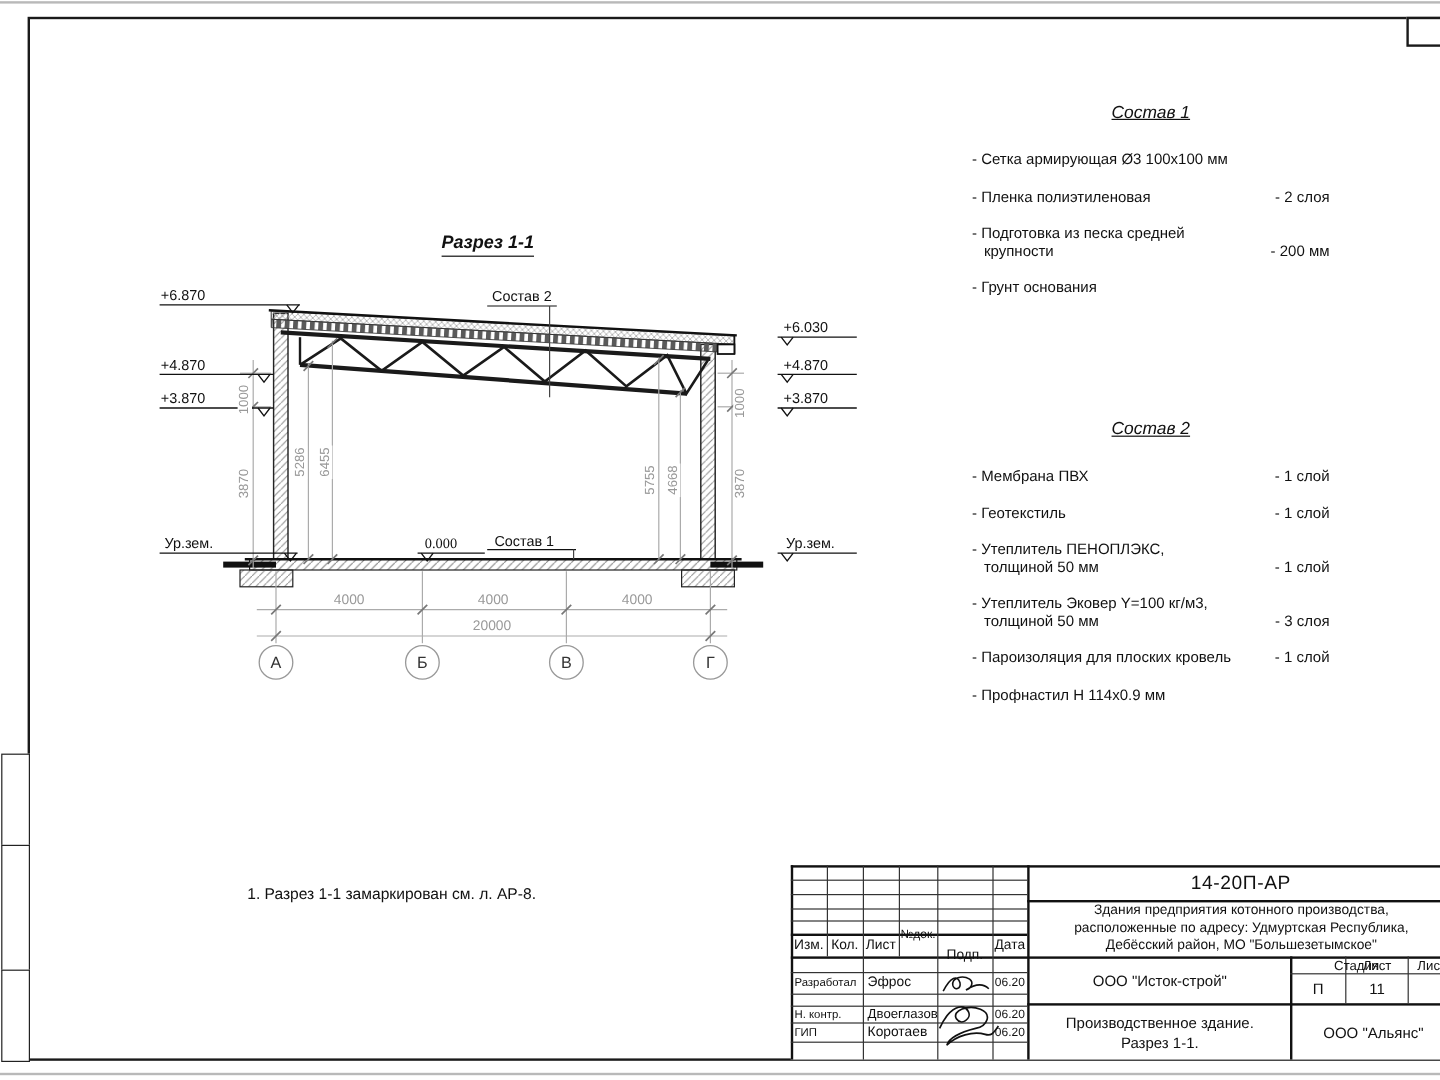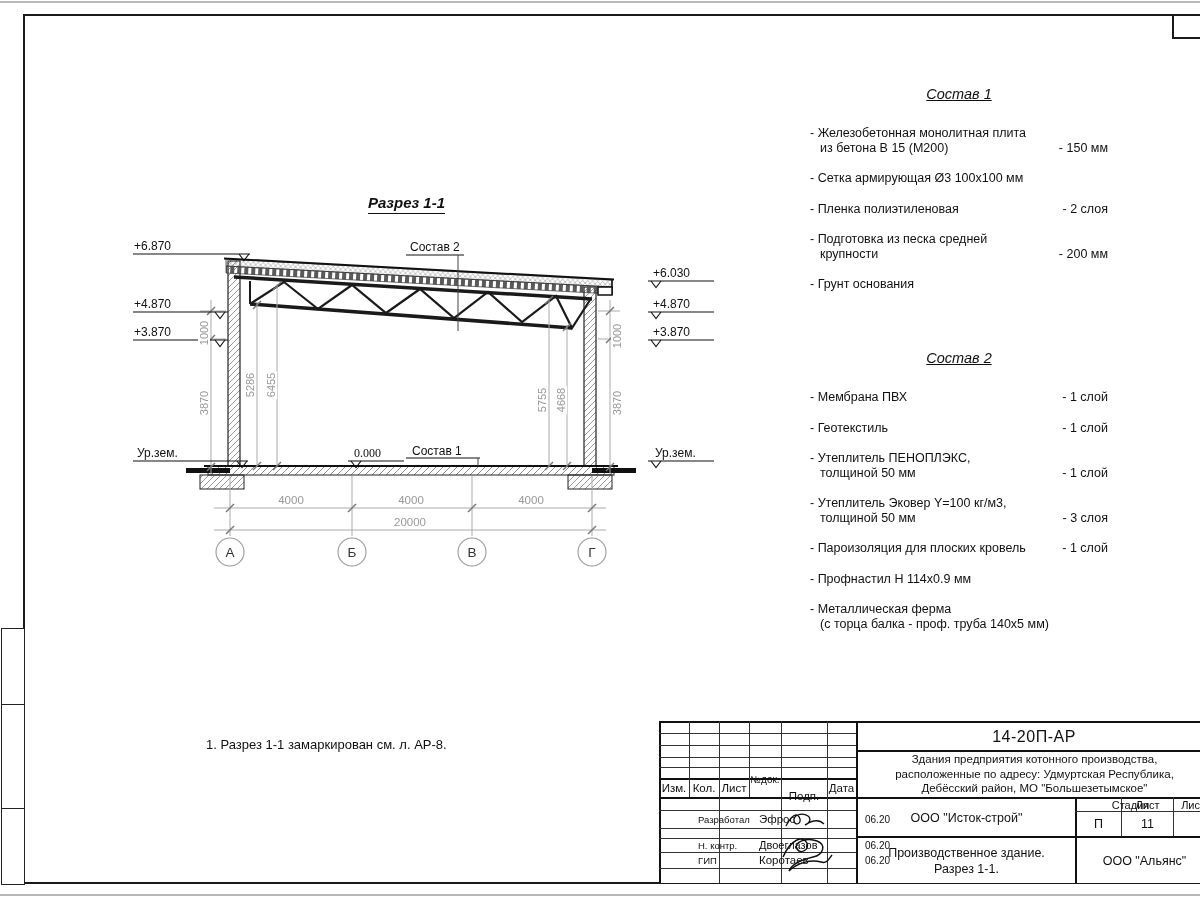--- a/index.html
+++ b/index.html
@@ -25,21 +25,21 @@
   .sostav h3{margin:0 0 24px 0;text-align:center;font-size:14.5px;font-style:italic;font-weight:normal;
         text-decoration:underline;}
   .s-item{display:flex;justify-content:space-between;align-items:flex-end;margin-bottom:16px;}
   .s-name{font-size:12.5px;line-height:14.5px;white-space:pre-line;padding-left:10px;text-indent:-10px;}
   .s-val{font-size:12.5px;line-height:14.5px;white-space:nowrap;padding-left:6px;}
   
   #tb{position:absolute;left:659px;top:721px;width:553px;height:162px;background:#fff;}
   .tl{position:absolute;background:#111;}
   .tl1{position:absolute;background:#333;}
   .tb-txt{position:absolute;display:flex;align-items:center;justify-content:center;text-align:center;}
-  .tb-left{justify-content:flex-start;text-align:left;margin-left:36px;}
+  .tb-left{justify-content:flex-start;text-align:left;}
   .pre{white-space:pre-line;}
 </style>
 </head>
 <body>
 <div id="sheet">
 
 <div class="page-edge" style="top:1px;"></div>
 <div class="page-edge" style="top:894px;"></div>
 
 <div id="frame"></div>
@@ -207,25 +207,20 @@
 <div class="axis-letter" style="left:230px;top:552px;">А</div>
 <div class="axis-letter" style="left:352px;top:552px;">Б</div>
 <div class="axis-letter" style="left:472px;top:552px;">В</div>
 <div class="axis-letter" style="left:592px;top:552px;">Г</div>
 
 <div class="note" style="left:206px;top:737px;">1. Разрез 1-1 замаркирован см. л. АР-8.</div>
 
 <div class="sostav" style="left:810px;top:86px;">
   <h3>Состав 1</h3>
   <div class="s-item">
-    <div class="s-name">- Железобетонная  монолитная плита
-из бетона В 15 (М200)</div>
-    <div class="s-val">- 150 мм</div>
-  </div>
-  <div class="s-item">
     <div class="s-name">- Сетка армирующая Ø3 100х100 мм</div>
     <div class="s-val"></div>
   </div>
   <div class="s-item">
     <div class="s-name">- Пленка полиэтиленовая</div>
     <div class="s-val">-  2 слоя</div>
   </div>
   <div class="s-item">
     <div class="s-name">- Подготовка из песка средней
 крупности</div>
@@ -256,25 +251,20 @@
     <div class="s-name">- Утеплитель Эковер Y=100 кг/м3,
 толщиной 50 мм</div>
     <div class="s-val">- 3 слоя</div>
   </div>
   <div class="s-item">
     <div class="s-name">- Пароизоляция для плоских кровель</div>
     <div class="s-val">- 1 слой</div>
   </div>
   <div class="s-item">
     <div class="s-name">- Профнастил Н 114х0.9 мм</div>
-    <div class="s-val"></div>
-  </div>
-  <div class="s-item">
-    <div class="s-name">- Металлическая ферма
-(с торца балка - проф. труба 140х5 мм)</div>
     <div class="s-val"></div>
   </div>
 </div>
 
 <div id="tb">
 
   <div class="tl" style="left:0;top:0;width:553px;height:2px;"></div>
   <div class="tl" style="left:0;top:0;width:2px;height:162px;"></div>
   <div class="tl" style="left:197px;top:0;width:2px;height:162px;"></div>
   <div class="tl" style="left:416px;top:76px;width:2px;height:86px;"></div>

